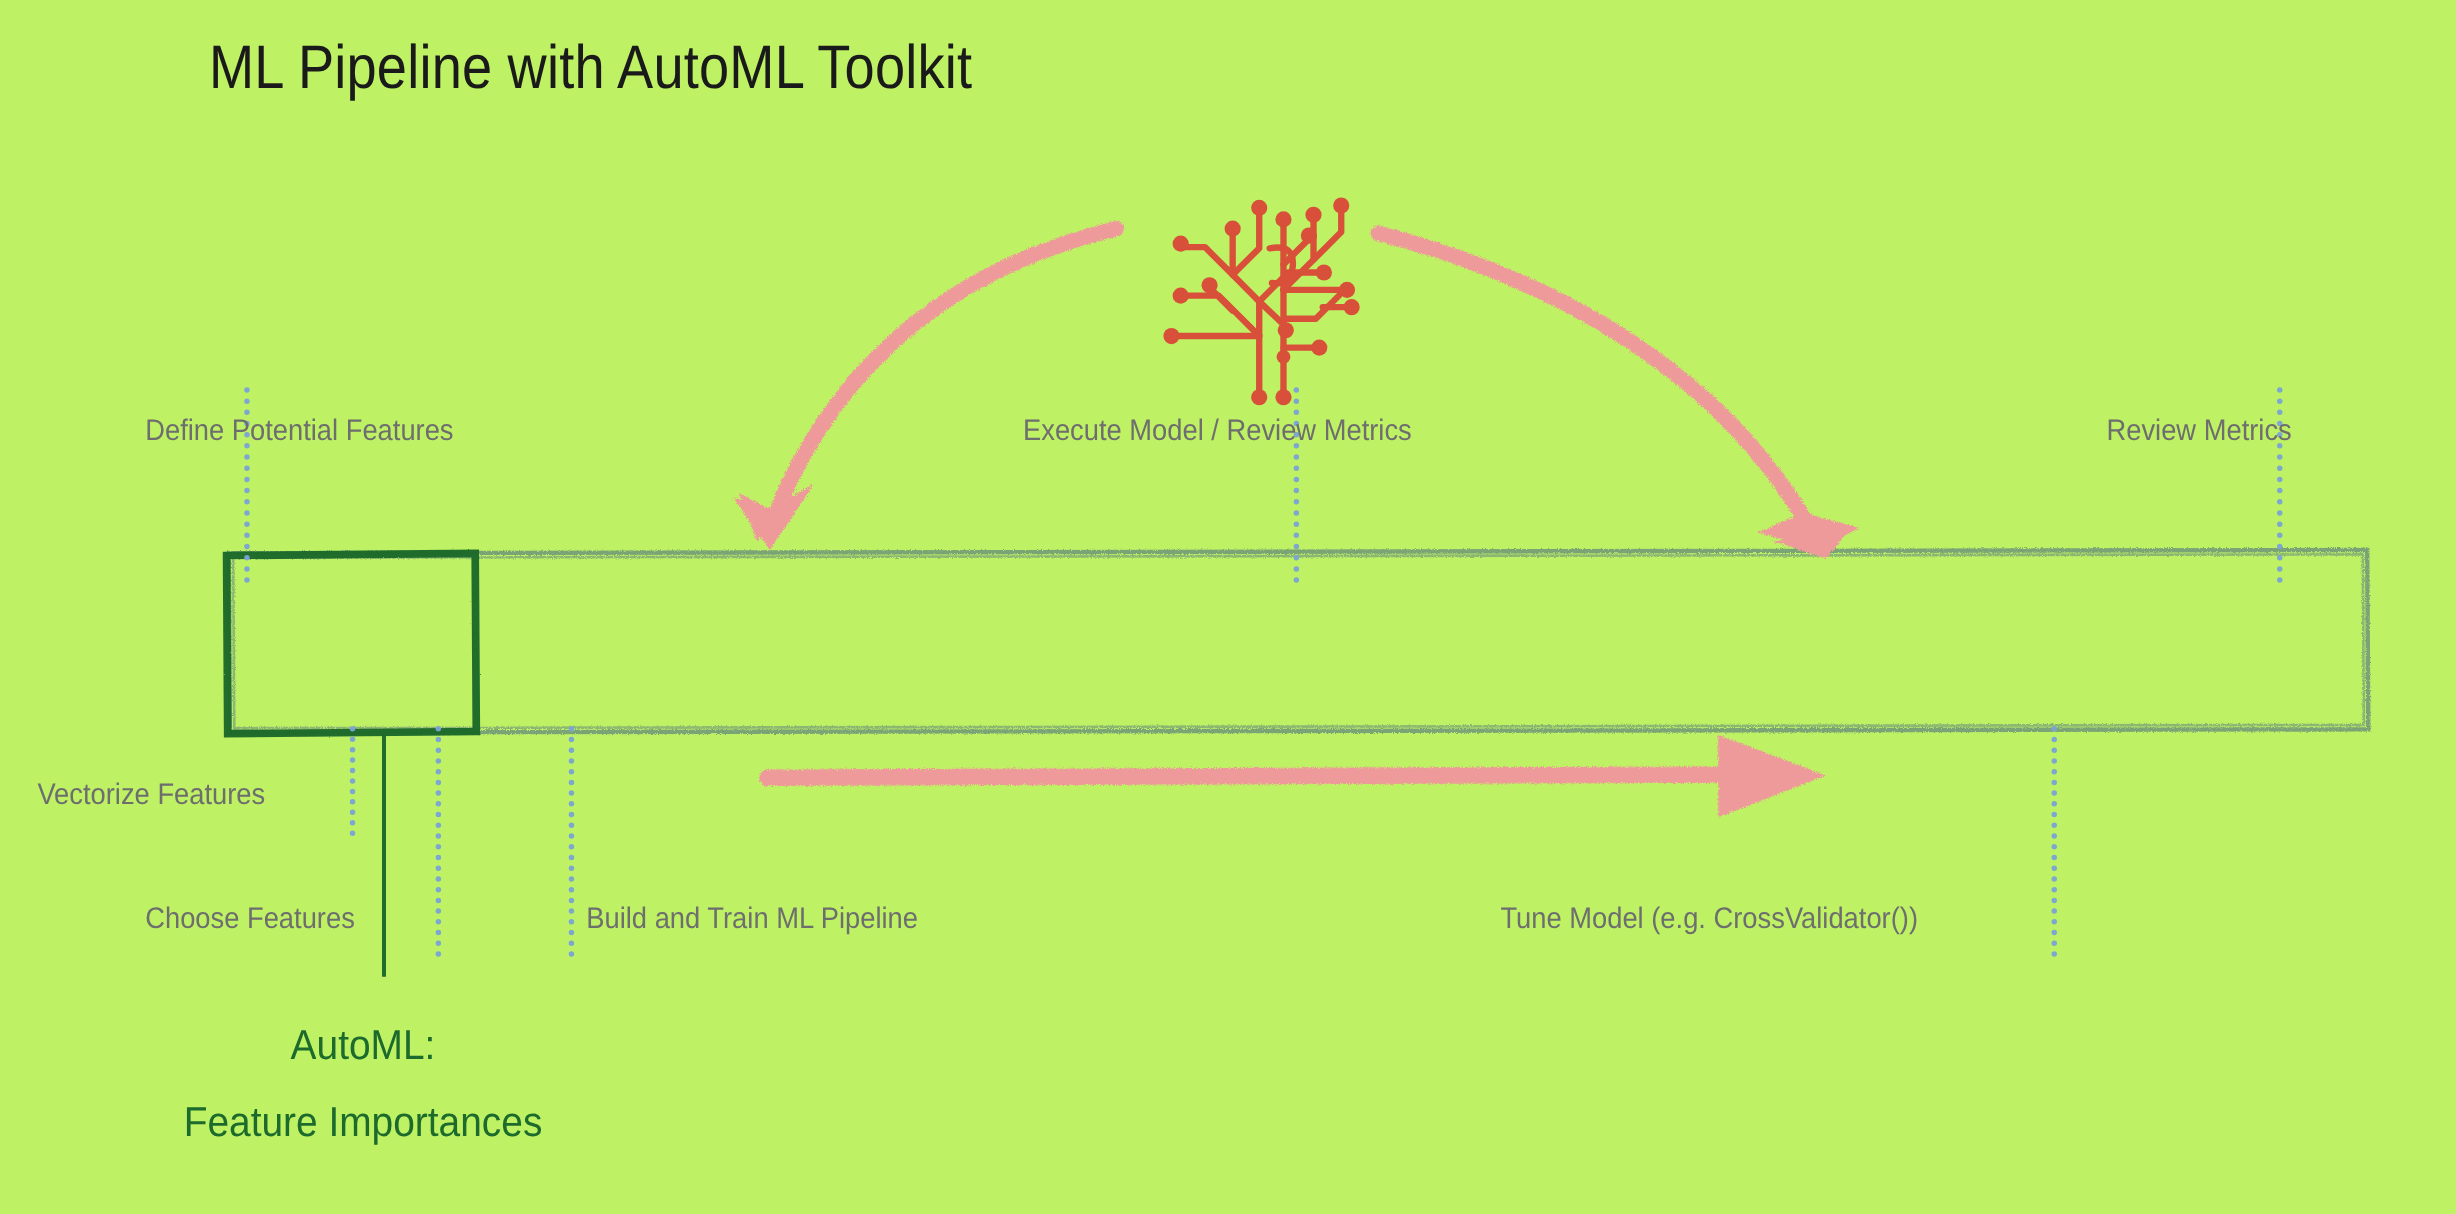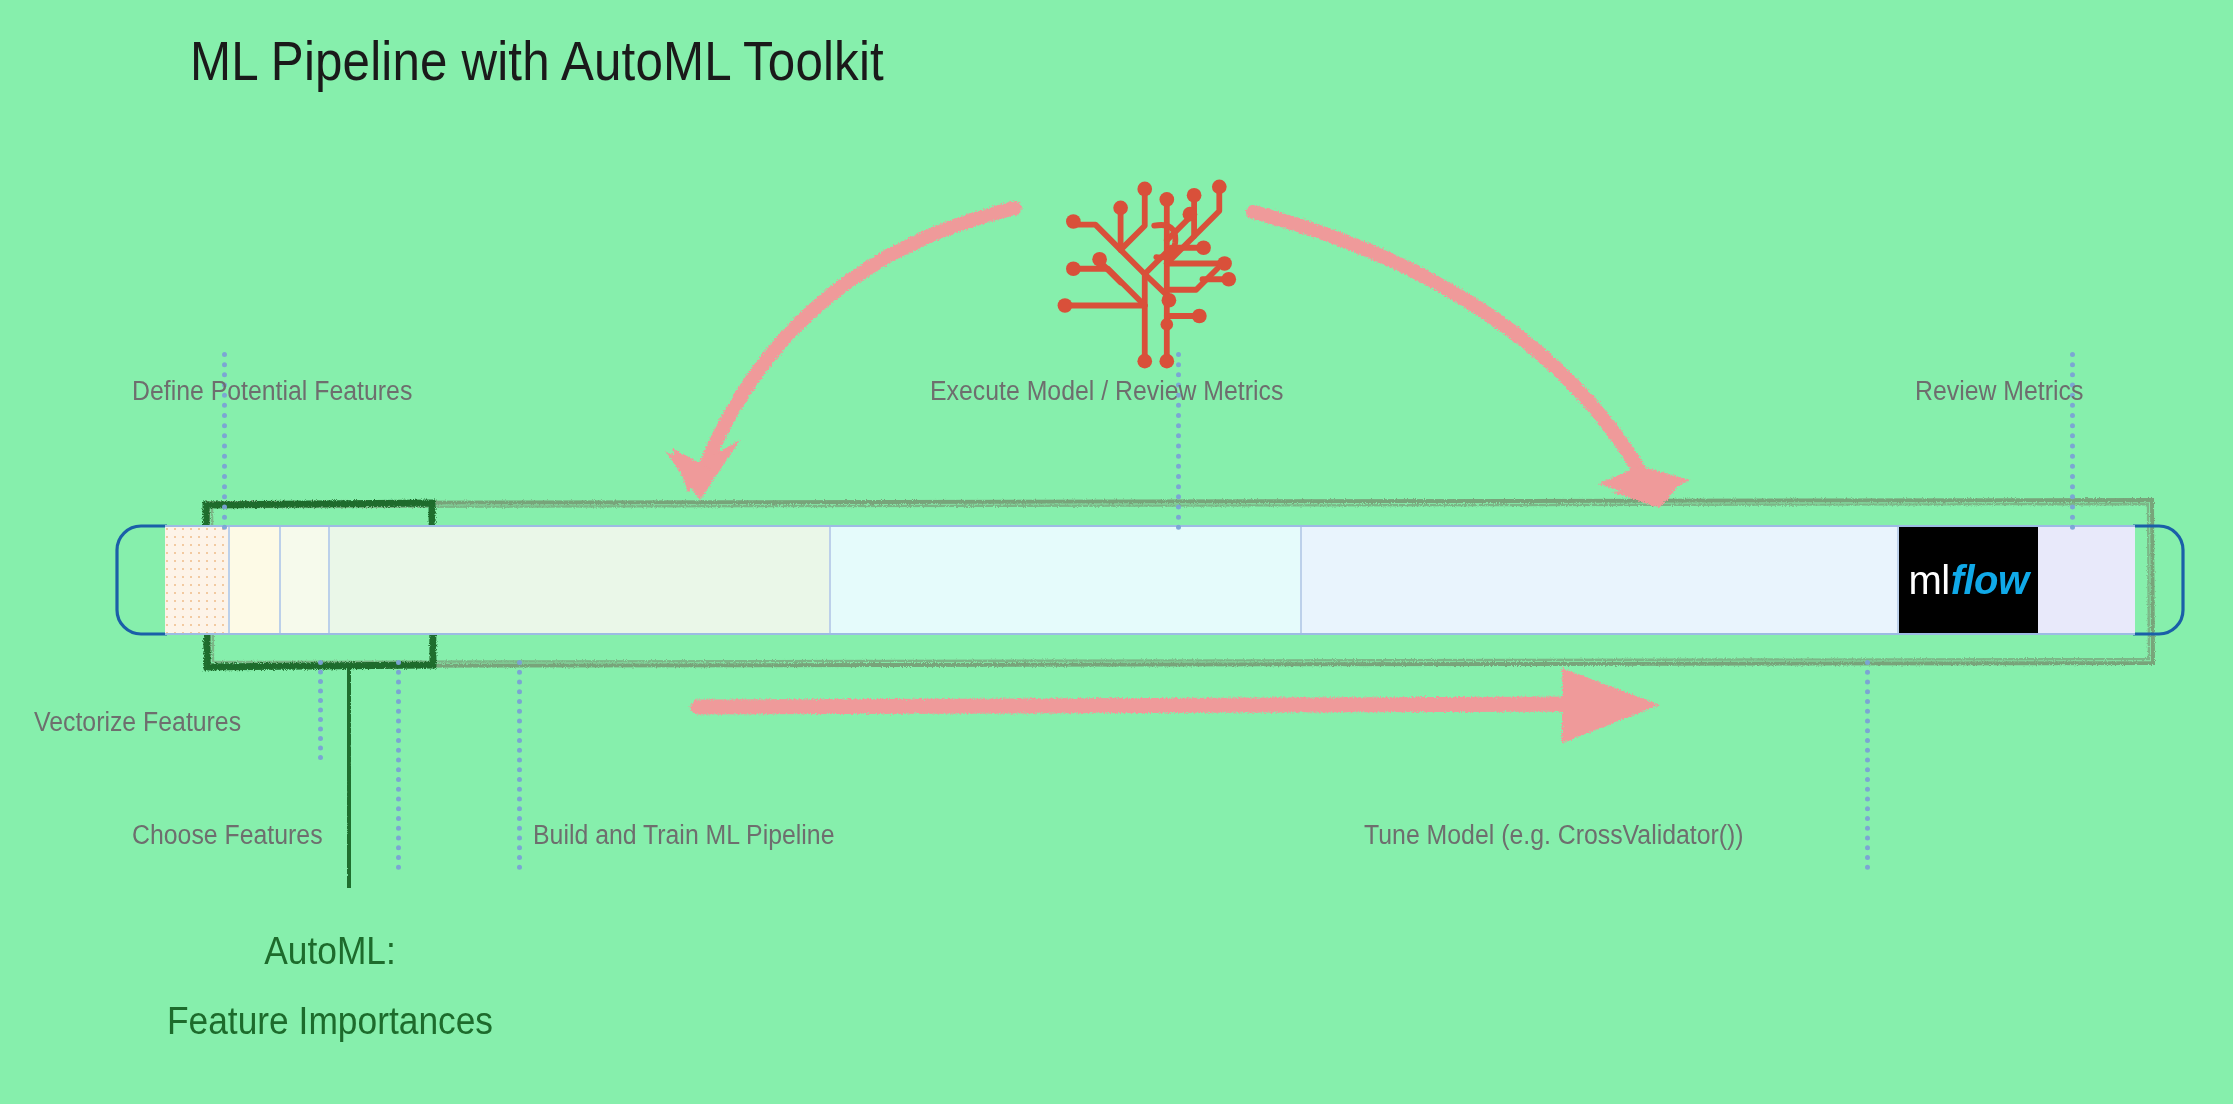--- a/index.html
+++ b/index.html
@@ -7,21 +7,21 @@
     padding: 0;
     background: #ffffff;
   }
   body {
     font-family: "Liberation Sans", sans-serif;
   }
   #canvas {
     position: relative;
     width: 2233px;
     height: 1104px;
-    background: #86efac;
+    background: #bef264;
     overflow: hidden;
   }
 
   
   .title {
     position: absolute;
     left: 190px;
     top: 28px;
     font-size: 56px;
     font-weight: 400;
@@ -233,56 +233,20 @@
       <path d="M1652 500 L1598 484 L1640 466 L1690 480 Z" fill="#ef9a9a"></path>
       <path d="M1660 508 L1612 492 L1678 486 Z" fill="#ef9a9a"></path>
     </g>
 
     <g filter="url(#roughpink)">
       <path d="M698 707 L1598 704" fill="none" stroke="#ef9a9a" stroke-width="15" stroke-linecap="round"></path>
       <path d="M1562 668 L1660 705 L1562 743 Z" fill="#ef9a9a"></path>
     </g>
   </svg>
 
-  <div id="bar-wrap">
-
-    <svg class="cap left" viewBox="0 0 52 116">
-      <path d="M52 4 L26 4 A24 24 0 0 0 2 28 L2 88 A24 24 0 0 0 26 112 L52 112" fill="none" stroke="#1a5fa8" stroke-width="3.2"></path>
-    </svg>
-
-    <svg class="cap right" viewBox="0 0 52 116">
-      <path d="M0 4 L26 4 A24 24 0 0 1 50 28 L50 88 A24 24 0 0 1 26 112 L0 112" fill="none" stroke="#1a5fa8" stroke-width="3.2"></path>
-    </svg>
-
-    <div id="bar">
-
-      <div class="seg" style="width:3.3%; background-image:
-             radial-gradient(circle at 2px 2px, #f2c9a0 1.1px, transparent 1.2px);
-             background-size:8px 8px; background-color:#fdf3e8;"></div>
-
-      <div class="seg" style="width:2.6%; background:#fdfae6;"></div>
-
-      <div class="seg" style="width:2.5%; background:#f6faec;"></div>
-
-      <div class="seg" style="width:25.4%; background:#eaf7e8;"></div>
-
-      <div class="seg" style="width:23.9%; background:#e5fbfb;"></div>
-
-      <div class="seg" style="width:30.3%; background:#e9f4fd;"></div>
-
-      <div class="seg" style="width:7.1%; background:#000000; border-right:none;">
-        <div class="mlflow-logo">
-          <span class="mlflow-ml">ml</span>
-            <span class="mlflow-flow">flow</span>
-        </div>
-      </div>
-
-      <div class="seg" style="width:4.9%; background:#e8e9fa; border-right:none;"></div>
-    </div>
-  </div>
 
   <div class="leader" style="left:222px; top:352px; height:178px;"></div>
   <div class="leader" style="left:1176px; top:352px; height:178px;"></div>
   <div class="leader" style="left:2070px; top:352px; height:178px;"></div>
 
   <div class="leader" style="left:318px; top:660px; height:100px;"></div>
   <div class="leader" style="left:396px; top:660px; height:210px;"></div>
   <div class="leader" style="left:517px; top:660px; height:210px;"></div>
   <div class="leader" style="left:1865px; top:660px; height:210px;"></div>
 

